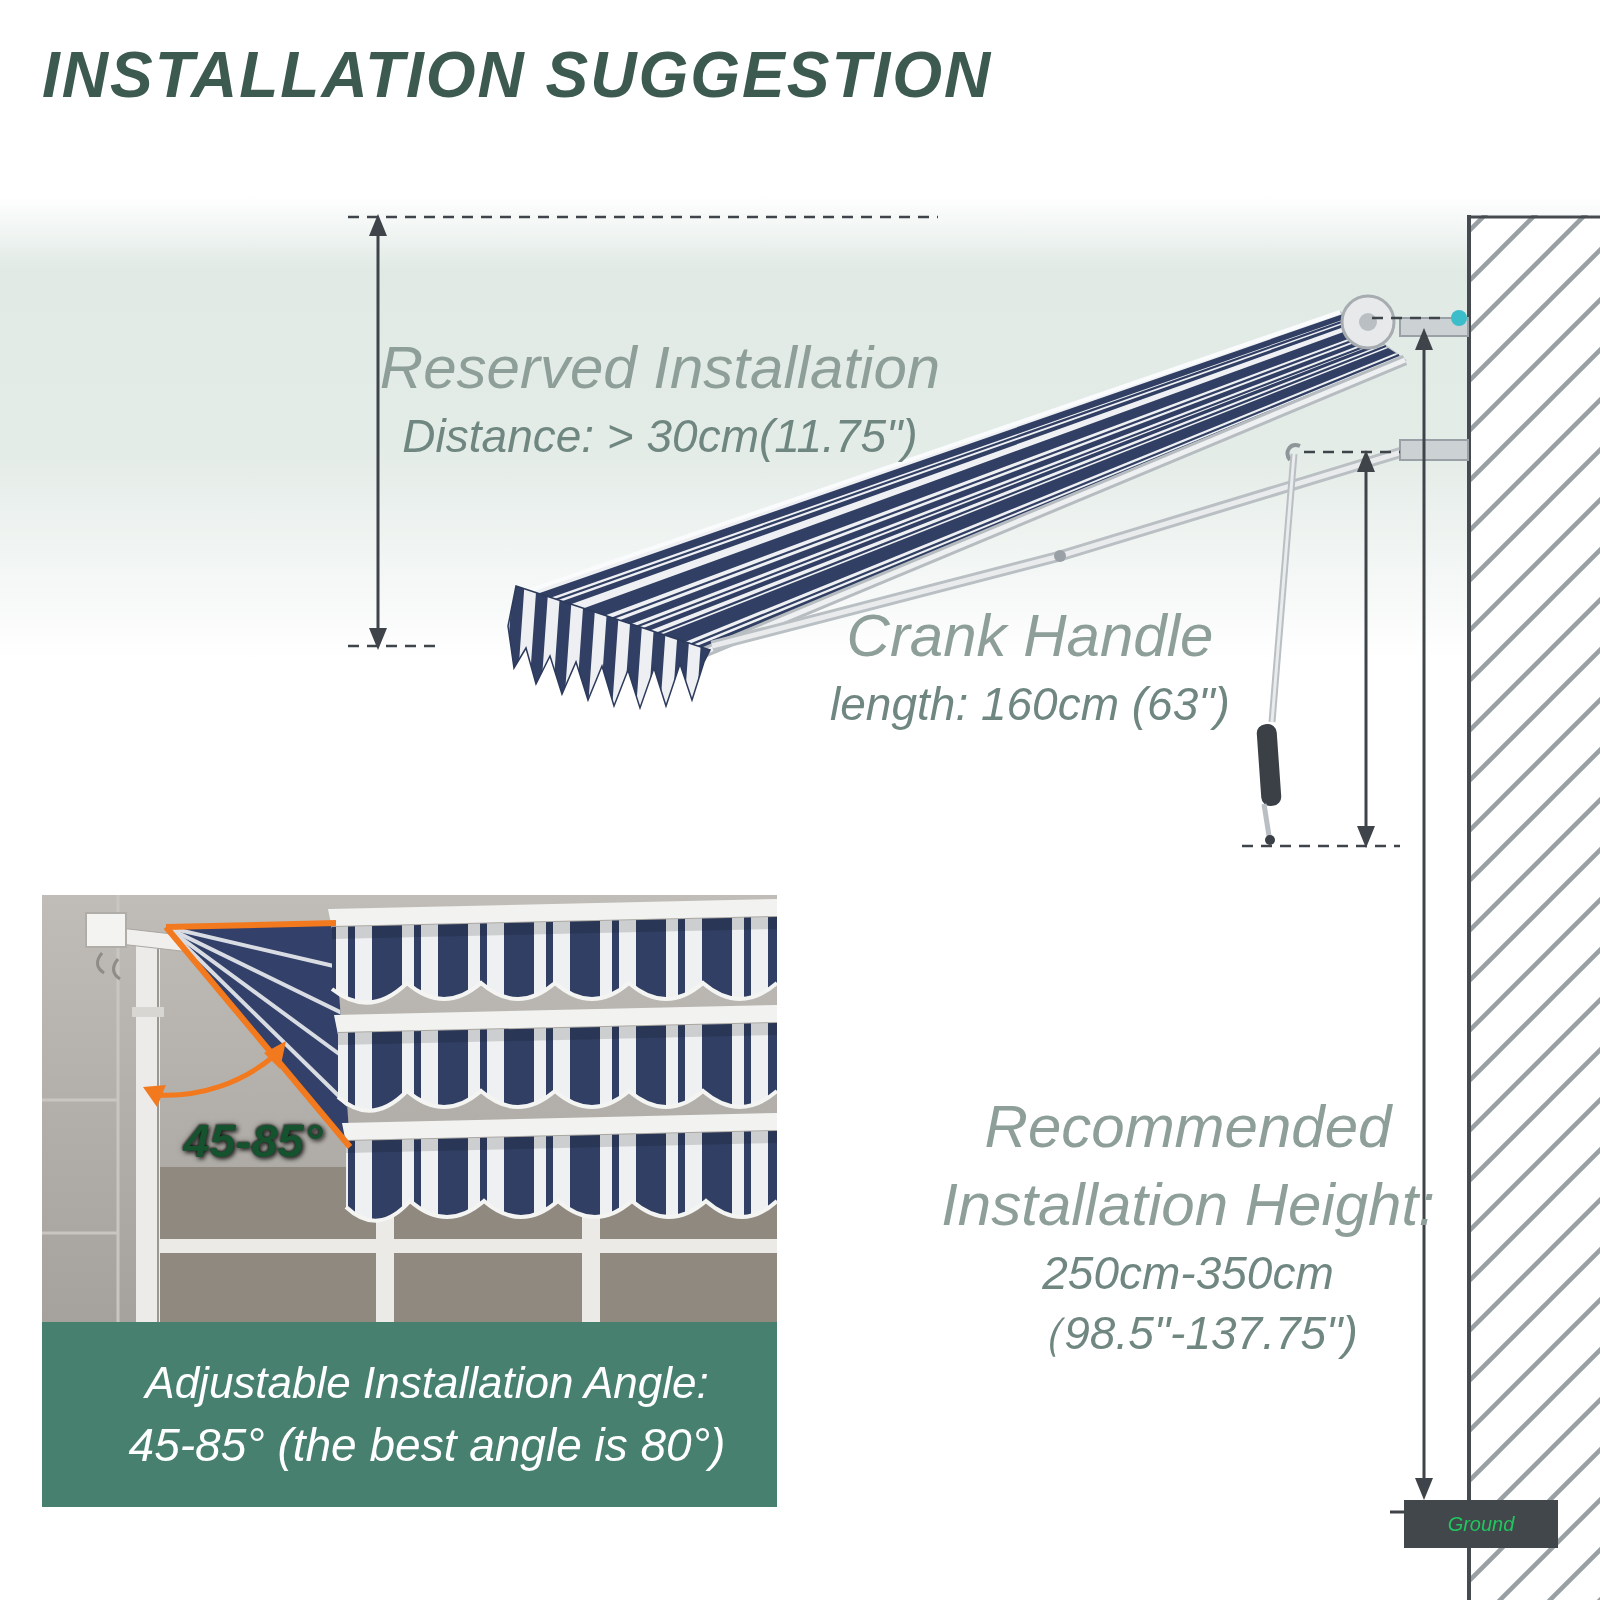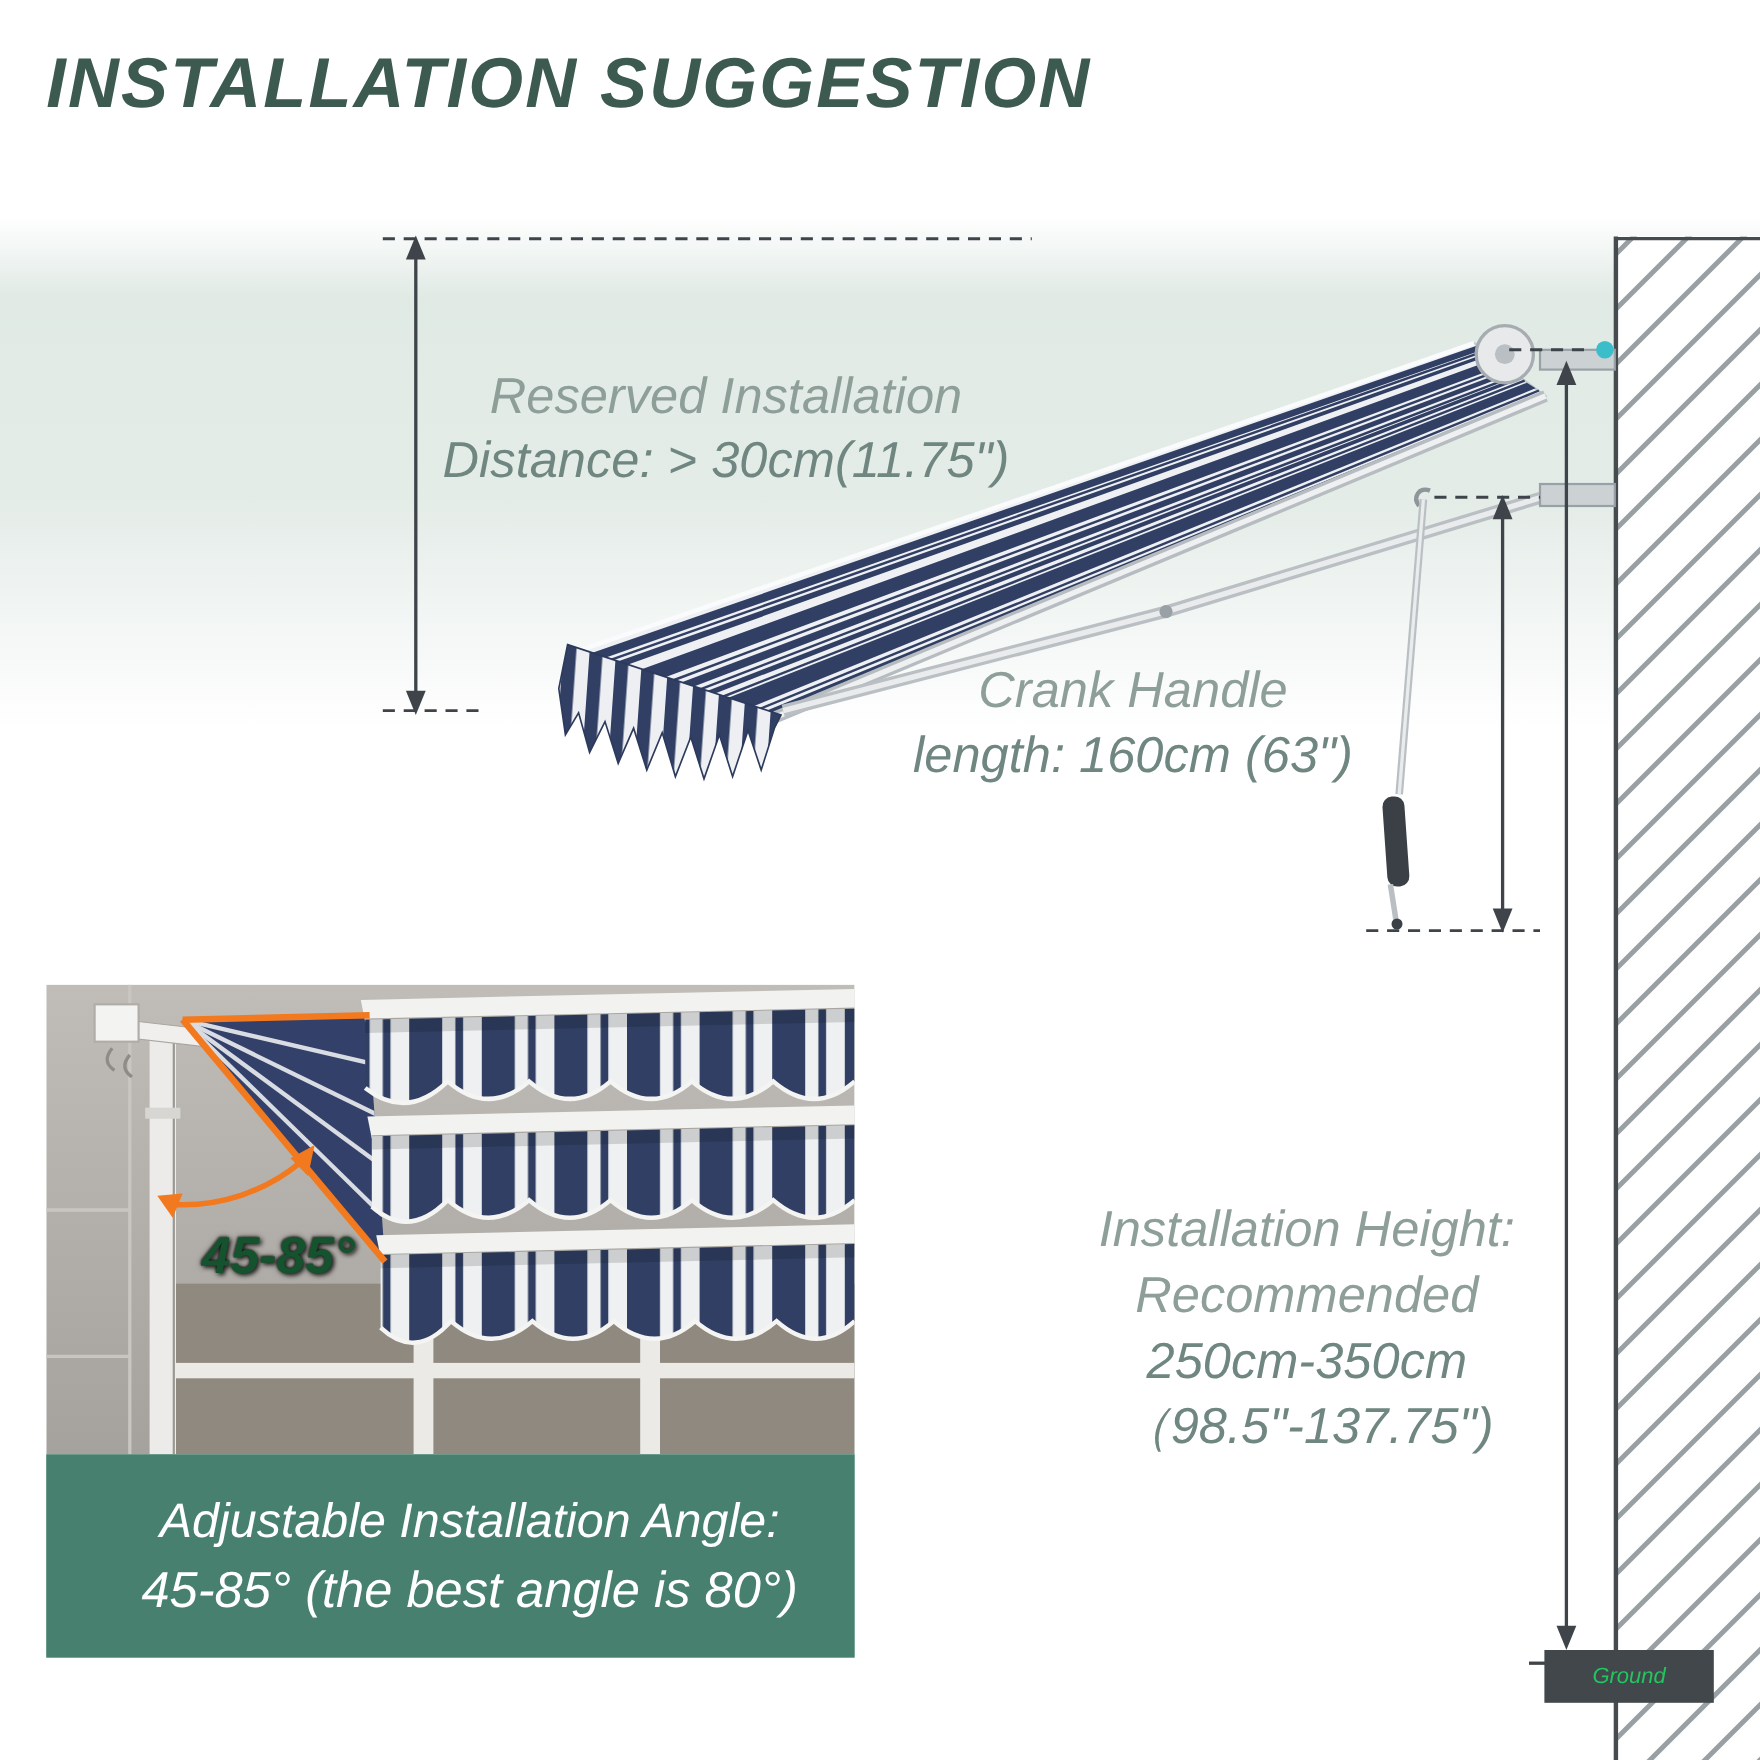--- a/index.html
+++ b/index.html
@@ -22,21 +22,21 @@
   .title{
     position:absolute;left:42px;top:38px;
     font-size:64px;font-weight:800;letter-spacing:2px;color:var(--title-green);
   }
   .band{
     position:absolute;left:0;top:196px;width:100%;height:466px;
     background:linear-gradient(180deg,rgba(222,231,226,0) 0%,rgba(219,230,224,.85) 16%,rgba(225,234,229,.9) 55%,rgba(231,238,233,0) 100%);
   }
   .main-svg{position:absolute;left:0;top:0;width:1600px;height:1600px;}
   .ann{position:absolute;text-align:center;line-height:1.28;}
-  .ann .l1{font-size:46px;color:var(--ann-light);}
+  .ann .l1{font-size:60px;color:var(--ann-light);}
   .ann .l2{font-size:46px;color:var(--ann-dark);}
   .ann-reserved{left:360px;top:330px;width:600px;}
   .ann-crank{left:790px;top:598px;width:480px;}
   .ann-height{left:938px;top:1088px;width:500px;line-height:1.3;}
   .ground-box{
     position:absolute;left:1404px;top:1500px;width:154px;height:48px;
     background:var(--ground-bg);color:#22c55e;font-size:20px;
     display:flex;align-items:center;justify-content:center;
   }
   .inset{
@@ -169,22 +169,22 @@
     <div class="l1">Reserved Installation</div>
     <div class="l2">Distance: &gt; 30cm(11.75")</div>
   </div>
 
   <div class="ann ann-crank">
     <div class="l1">Crank Handle</div>
     <div class="l2">length: 160cm (63")</div>
   </div>
 
   <div class="ann ann-height">
+    <div class="l1">Recommended</div>
     <div class="l1">Installation Height:</div>
-    <div class="l1">Recommended</div>
     <div class="l2">250cm-350cm</div>
     <div class="l2">（98.5"-137.75")</div>
   </div>
 
   <div class="ground-box">
     <span>Ground</span>
   </div>
 
   <div class="inset">
     <svg width="735" height="427" viewBox="0 0 735 427">

